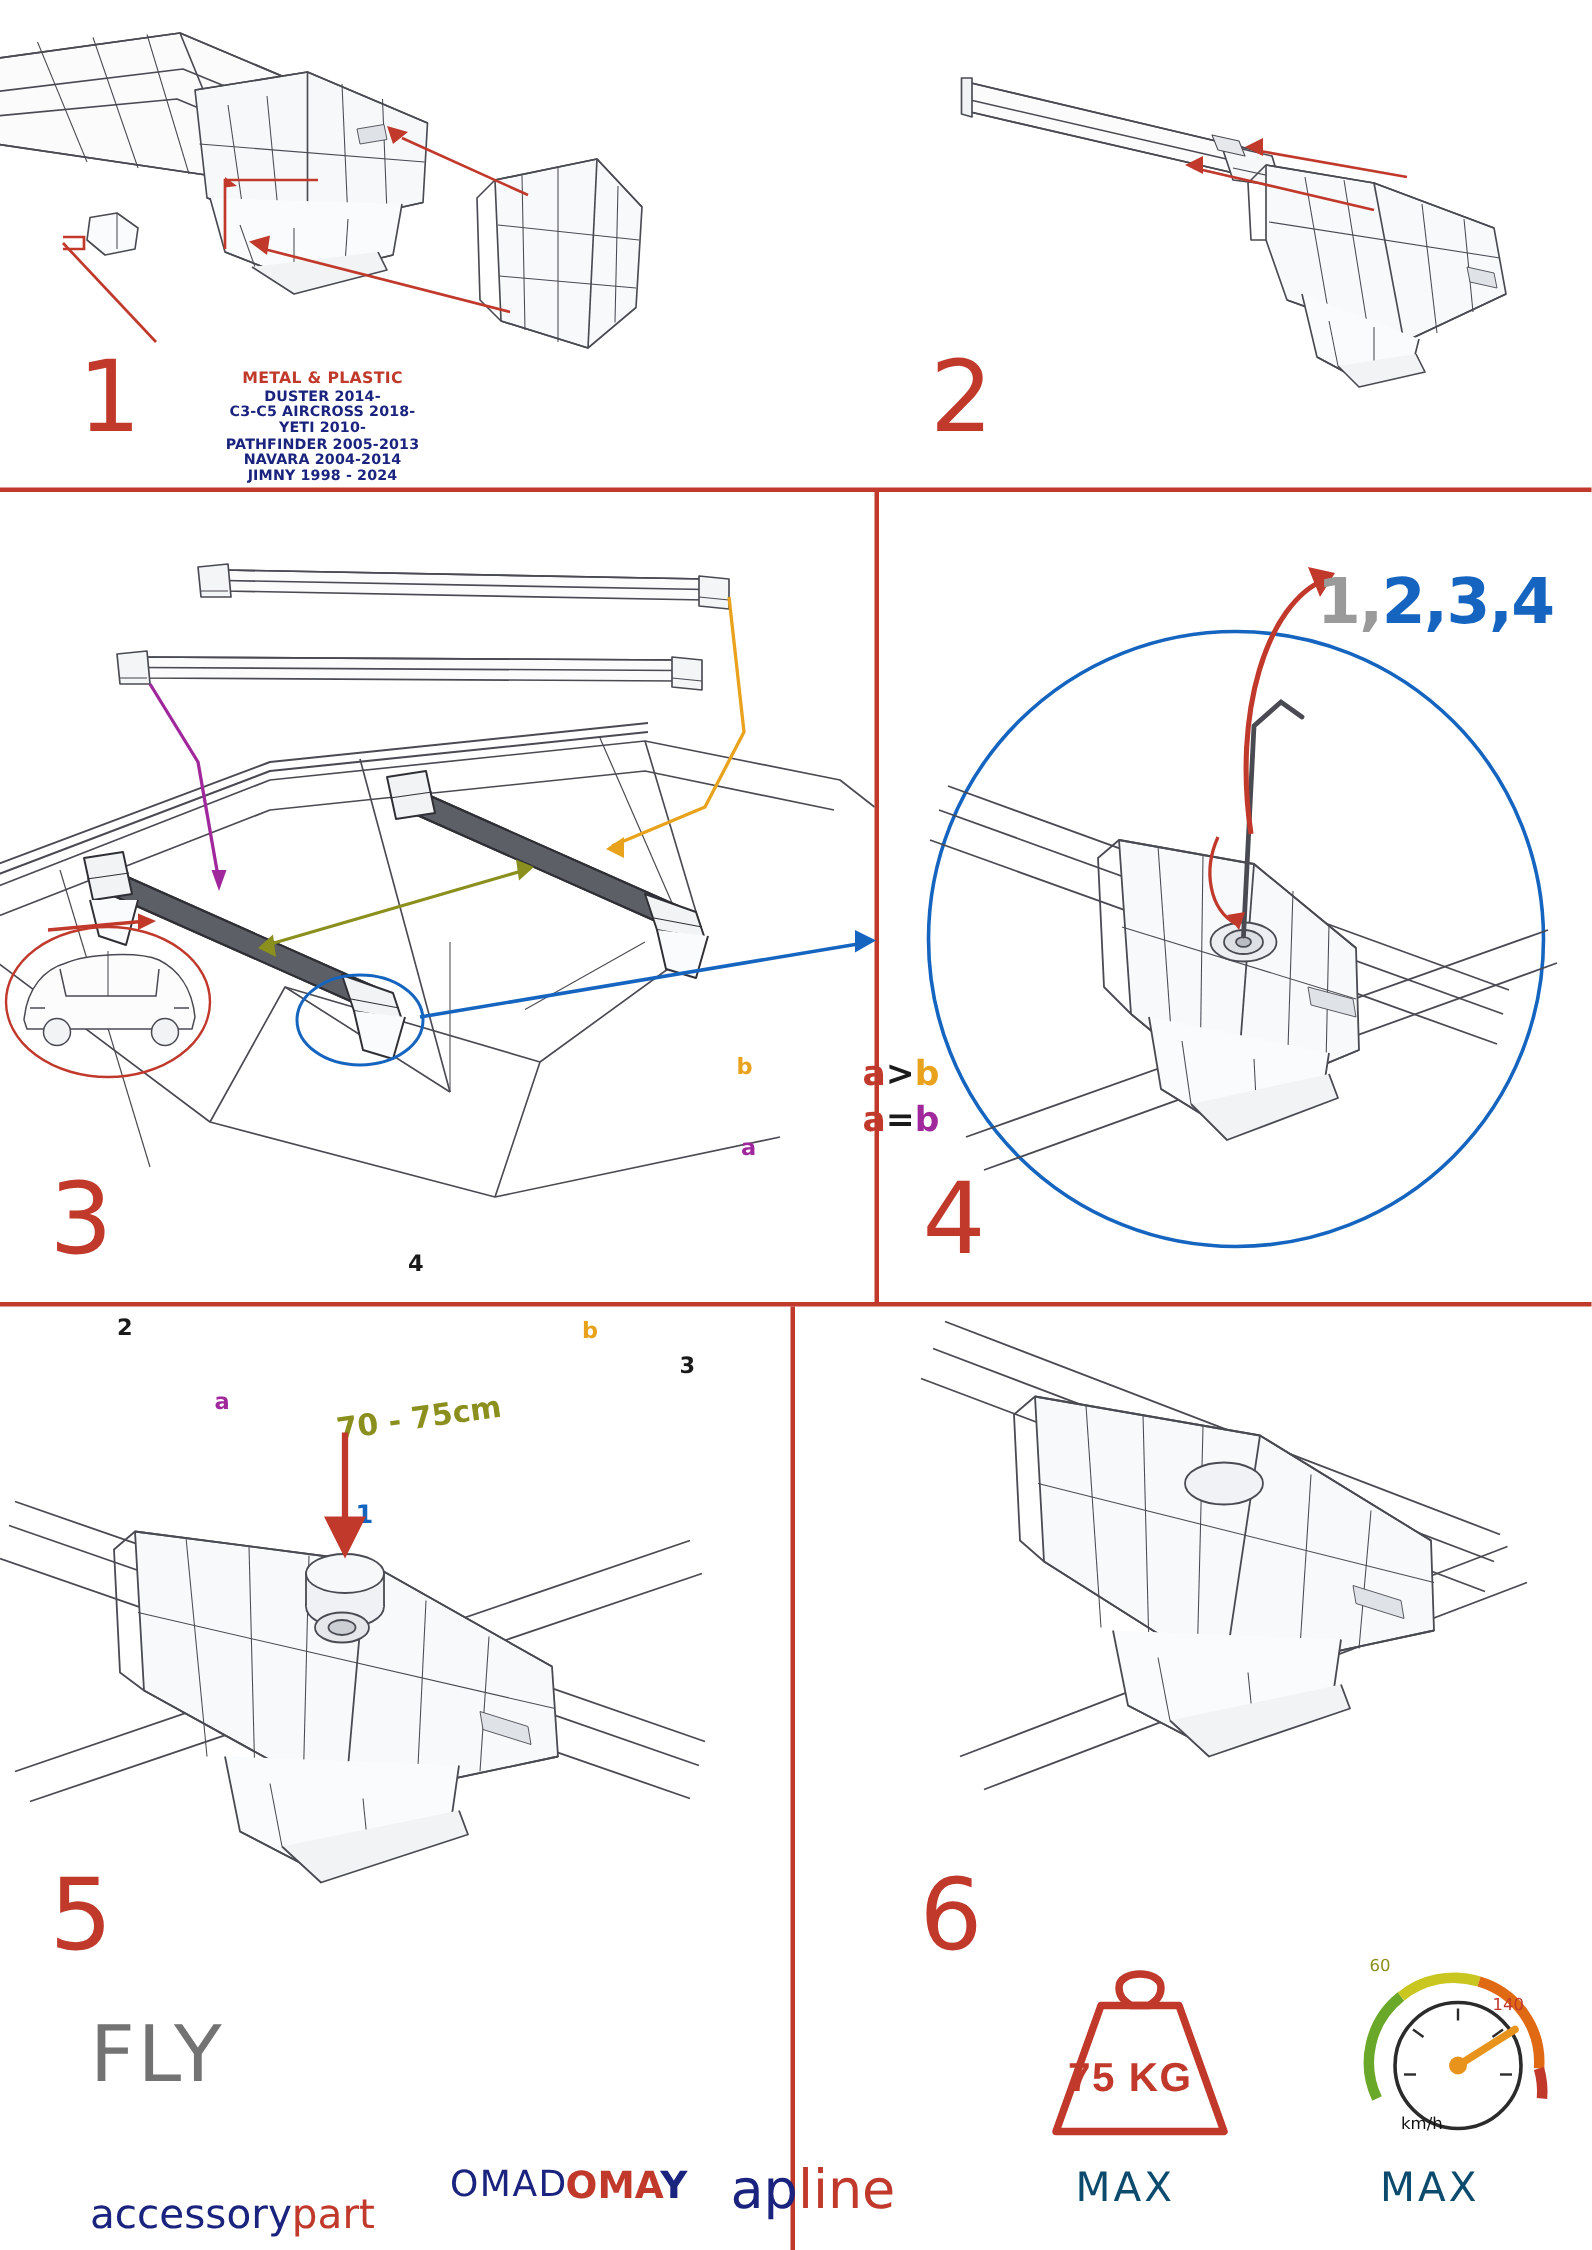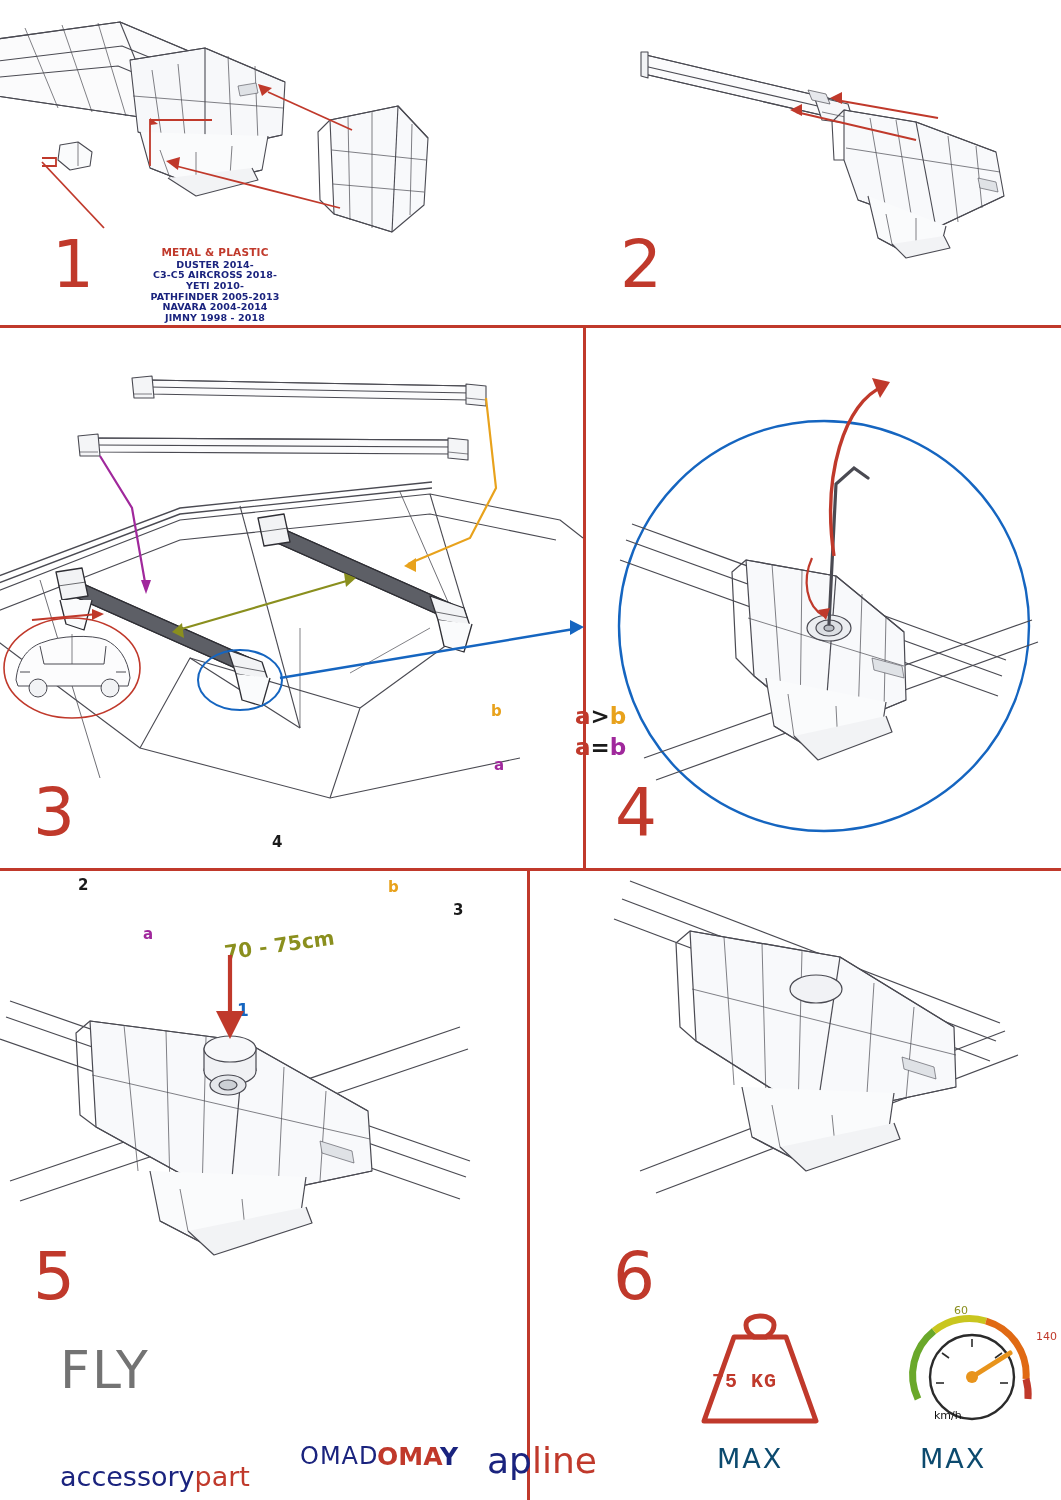--- a/index.html
+++ b/index.html
@@ -176,37 +176,36 @@
     font-size: 27px;
     color: #0c4a6e;
     letter-spacing: 2px;
   }
   .maxlabel.m1 { left: 717px; top: 1443px; }
   .maxlabel.m2 { left: 920px; top: 1443px; }
   .kgtext {
     position: absolute;
     left: 712px; top: 1370px;
     color: #c0392b;
-    font-family: Liberation Mono, monospace;
-    font-size: 20px;
+    font-family: Liberation Sans, sans-serif;
+    font-size: 27px;
     font-weight: bold;
     letter-spacing: 1px;
   }
   .kmh {
     position: absolute;
     left: 934px; top: 1409px;
     color: #111;
     font-family: "DejaVu Sans", sans-serif;
     font-size: 11px;
   }
   .gauge-n {
     position: absolute;
     font-family: "DejaVu Sans", sans-serif;
     font-size: 11px;
-    margin-left: 41px;
   }
   .gauge-n.g60 { left: 913px; top: 1304px; color: #8a8f1e; }
   .gauge-n.g120 { left: 995px; top: 1330px; color: #c0392b; }
 </style>
 </head>
 <body>
 
 <div class="sheet">
 
   <div class="rule r1"></div>
@@ -274,21 +273,21 @@
         <path d="M42 162 L104 228"></path>
       </g>
     </svg>
     <div class="compat">
       <div class="head">METAL &amp; PLASTIC</div>
       <div class="row">DUSTER 2014-</div>
       <div class="row">C3-C5 AIRCROSS 2018-</div>
       <div class="row">YETI 2010-</div>
       <div class="row">PATHFINDER 2005-2013</div>
       <div class="row">NAVARA 2004-2014</div>
-      <div class="row">JIMNY 1998 - 2018</div>
+      <div class="row">JIMNY 1998 - 2024</div>
     </div>
   </div>
   <div class="step-num s1">1</div>
 
   <div class="panel p2">
     <svg width="475" height="325" viewBox="0 0 475 325">
       <g fill="none" stroke="#4a4a52" stroke-width="1.1" stroke-linejoin="round">
 
         <path d="M60 55 L250 100 L248 118 L58 74 Z" fill="#fbfbfc"></path>
         <path d="M60 55 L250 100"></path>
@@ -487,20 +486,21 @@
       </g>
       <path d="M232 282 L240 292 L244 280" fill="#c0392b"></path>
 
       <g fill="none" stroke="#c0392b" stroke-width="3.4">
         <path d="M248 228 C236 148 258 74 298 58"></path>
       </g>
       <path d="M286 50 L304 54 L294 70" fill="#c0392b"></path>
     </svg>
 
   </div>
+  <div class="order-label"><span class="g">1,</span><span class="b">2,3,4</span></div>
   <div class="step-num s4">4</div>
 
   <div class="panel p5">
     <svg width="527" height="400" viewBox="0 0 527 400">
       <g fill="none" stroke="#4a4a52" stroke-width="1.2" stroke-linejoin="round">
         <path d="M10 130 L470 290"></path>
         <path d="M6 146 L466 306"></path>
         <path d="M0 168 L460 328"></path>
         <path d="M10 310 L460 156"></path>
         <path d="M20 330 L468 178"></path>

